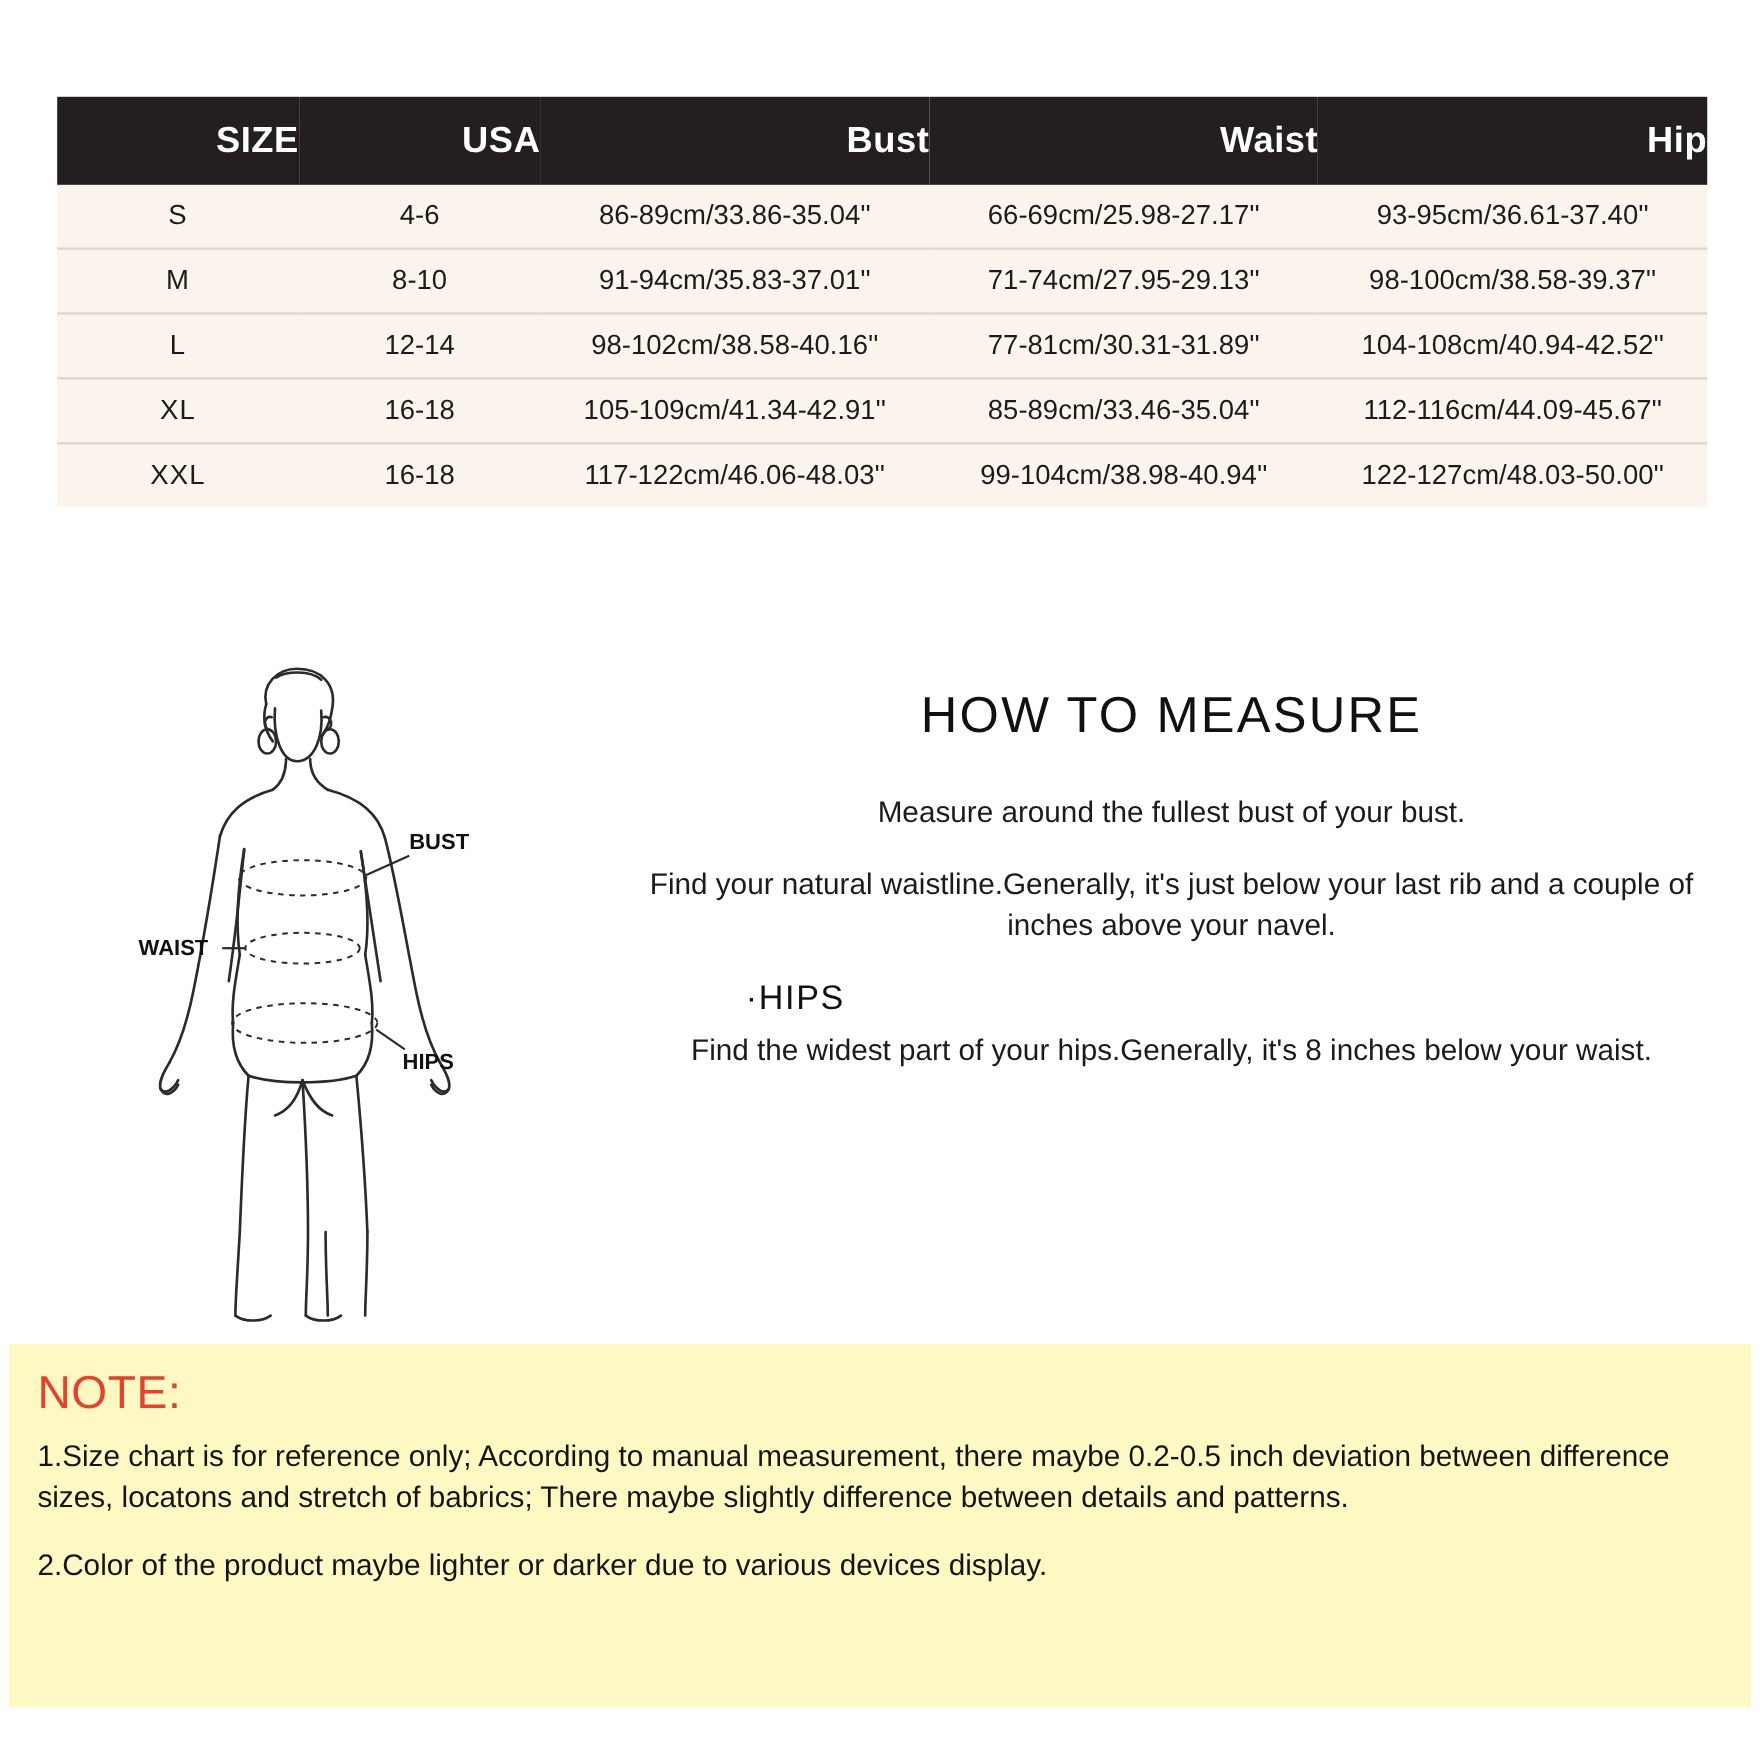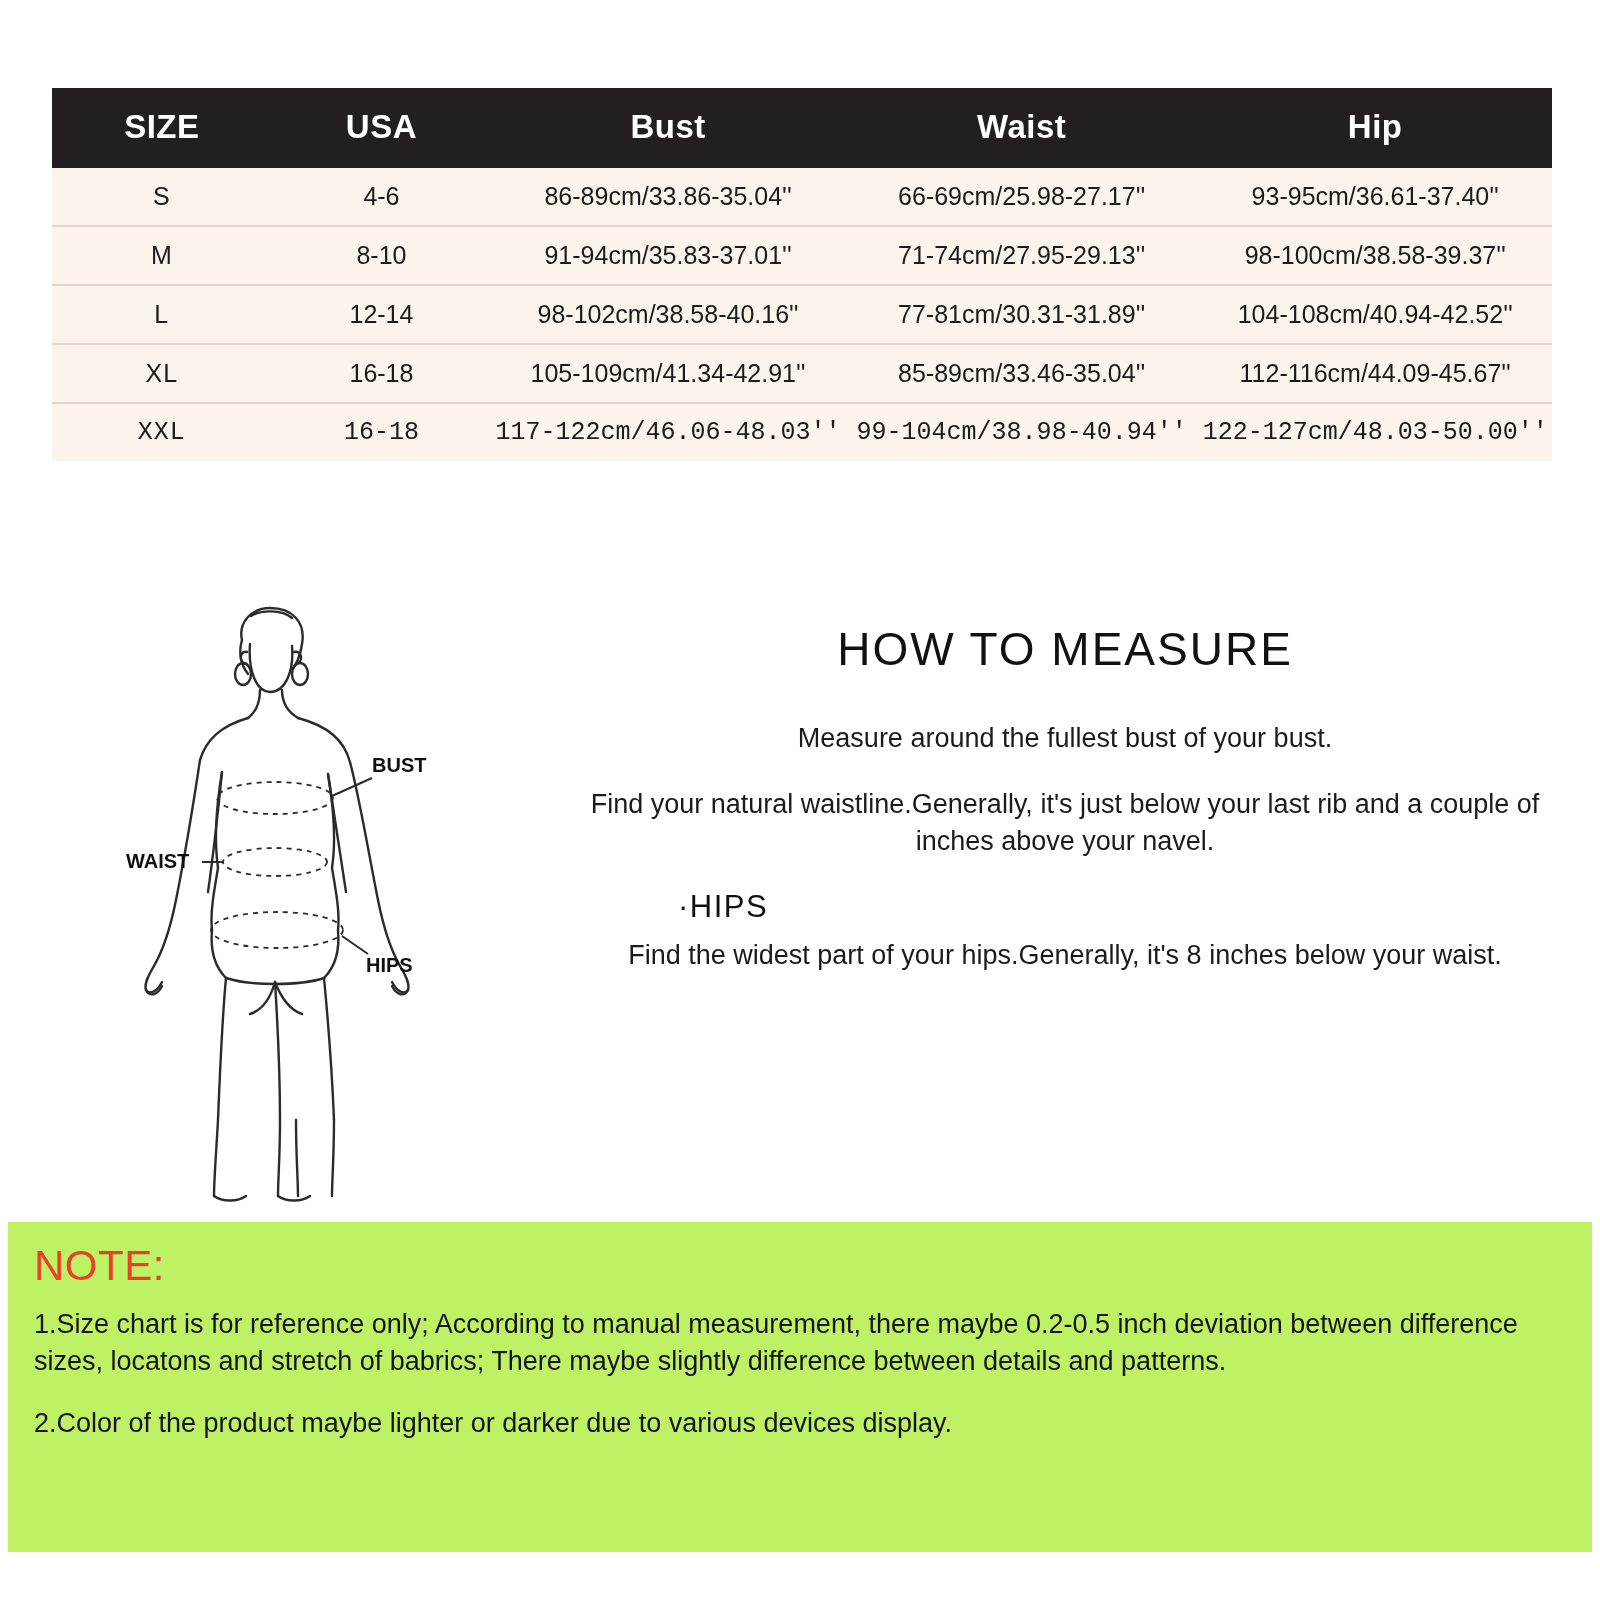--- a/index.html
+++ b/index.html
@@ -34,41 +34,40 @@
     border-collapse: collapse;
     table-layout: fixed;
     background: #faf4ec;
   }
   table.size-table thead th {
     background: #231f20;
     color: #ffffff;
     font-weight: bold;
     font-size: 33px;
     padding: 20px 0 22px 0;
-    text-align: center;
+    text-align: right;
     letter-spacing: 0.5px;
   }
   table.size-table thead th.c-size { width: 205px; }
   table.size-table thead th.c-usa  { width: 205px; }
   table.size-table thead th.c-bust { width: 330px; }
   table.size-table thead th.c-waist{ width: 330px; }
   table.size-table thead th.c-hip  { width: 330px; }
 
   table.size-table tbody td {
     text-align: center;
     vertical-align: middle;
     padding: 14px 2px;
     border-bottom: 2px solid #ddd5c9;
     font-size: 25px;
     color: #1b1b1b;
     white-space: nowrap;
   }
   table.size-table tbody tr:last-child td {
     border-bottom: none;
-    font-family: Liberation Mono, monospace;
   }
   td.size-letter {
     font-size: 43px;
     font-weight: 400;
     letter-spacing: 1px;
   }
   td.usa-val {
     font-size: 26px;
   }
 
@@ -121,21 +120,21 @@
     text-align: center;
   }
 
   
   .note-section {
     position: absolute;
     left: 8px;
     top: 1222px;
     width: 1584px;
     height: 330px;
-    background: #bef264;
+    background: #fef9c3;
     padding: 18px 22px 10px 22px;
     box-sizing: border-box;
   }
   .note-title {
     color: #e8402a;
     font-size: 42px;
     margin: 2px 0 16px 4px;
     letter-spacing: 0.5px;
   }
   .note-p {

